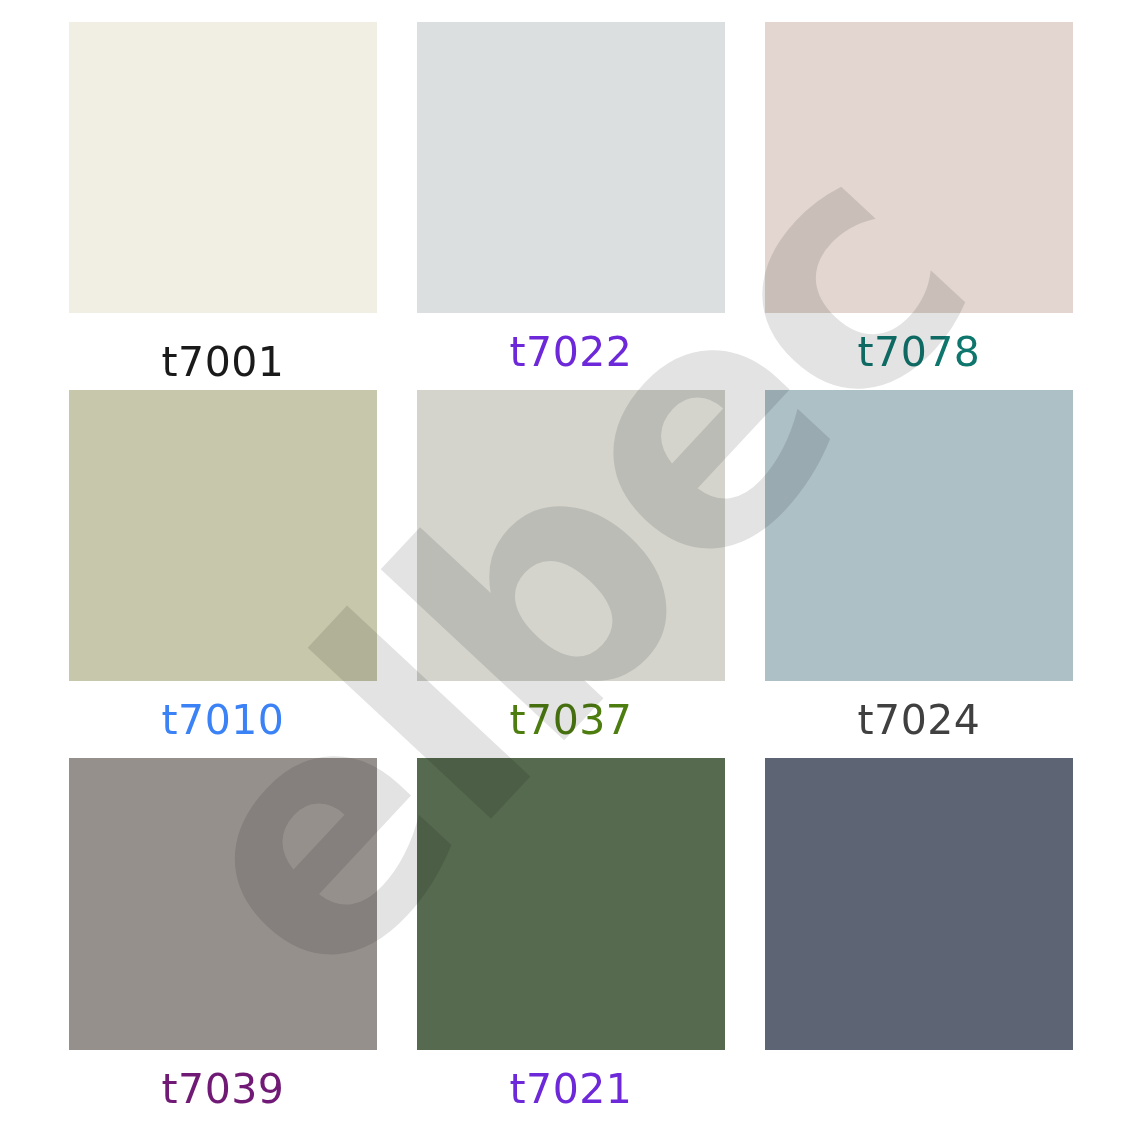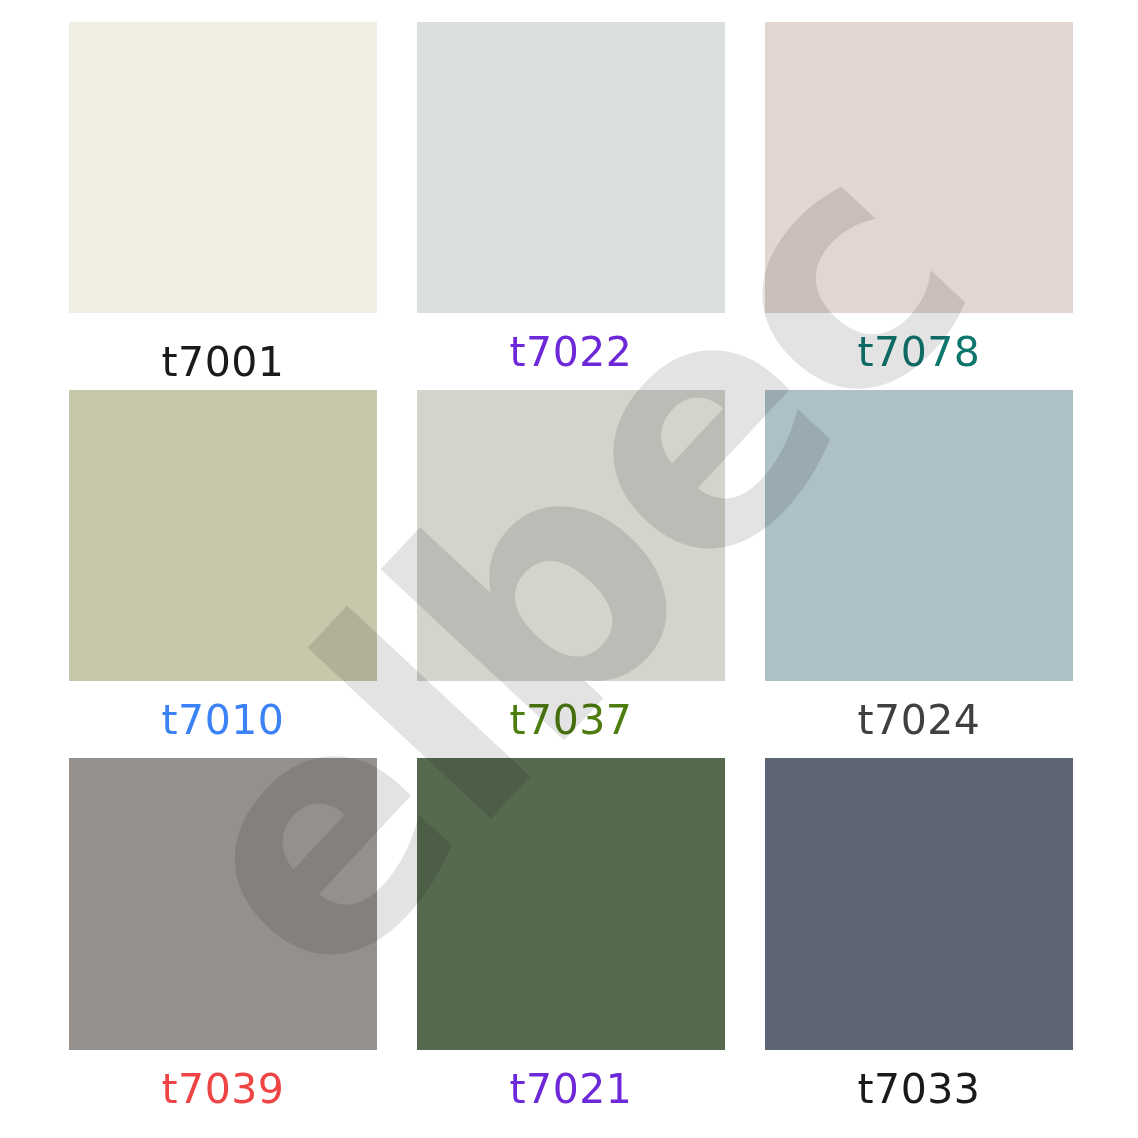--- a/index.html
+++ b/index.html
@@ -118,29 +118,28 @@
       <div class="swatch-cell">
         <div class="swatch-chip" style="background: rgb(212, 212, 205);"></div>
         <div class="swatch-label" style="color: #4d7c0f;">t7037</div>
       </div>
       <div class="swatch-cell">
         <div class="swatch-chip" style="background: rgb(172, 192, 198);"></div>
         <div class="swatch-label" style="color: #404040;">t7024</div>
       </div>
       <div class="swatch-cell">
         <div class="swatch-chip" style="background: rgb(149, 144, 140);"></div>
-        <div class="swatch-label" style="color: #ef4444;">t7039</div>
+        <div class="swatch-label" style="color: #701a75;">t7039</div>
       </div>
       <div class="swatch-cell">
         <div class="swatch-chip" style="background: rgb(86, 106, 79);"></div>
         <div class="swatch-label" style="color: #6d28d9;">t7021</div>
       </div>
       <div class="swatch-cell">
         <div class="swatch-chip" style="background: rgb(93, 100, 115);"></div>
-        <div class="swatch-label" style="color: rgb(26, 26, 26);">t7033</div>
       </div>
     </div>
 
   <div class="watermark-layer">
     <div class="watermark-text" style="color: rgb(227, 227, 227); transform: translate(-50%, -50%) rotate(-47deg);">elbec</div>
   </div>
 
 </div>
 
 </body></html>

